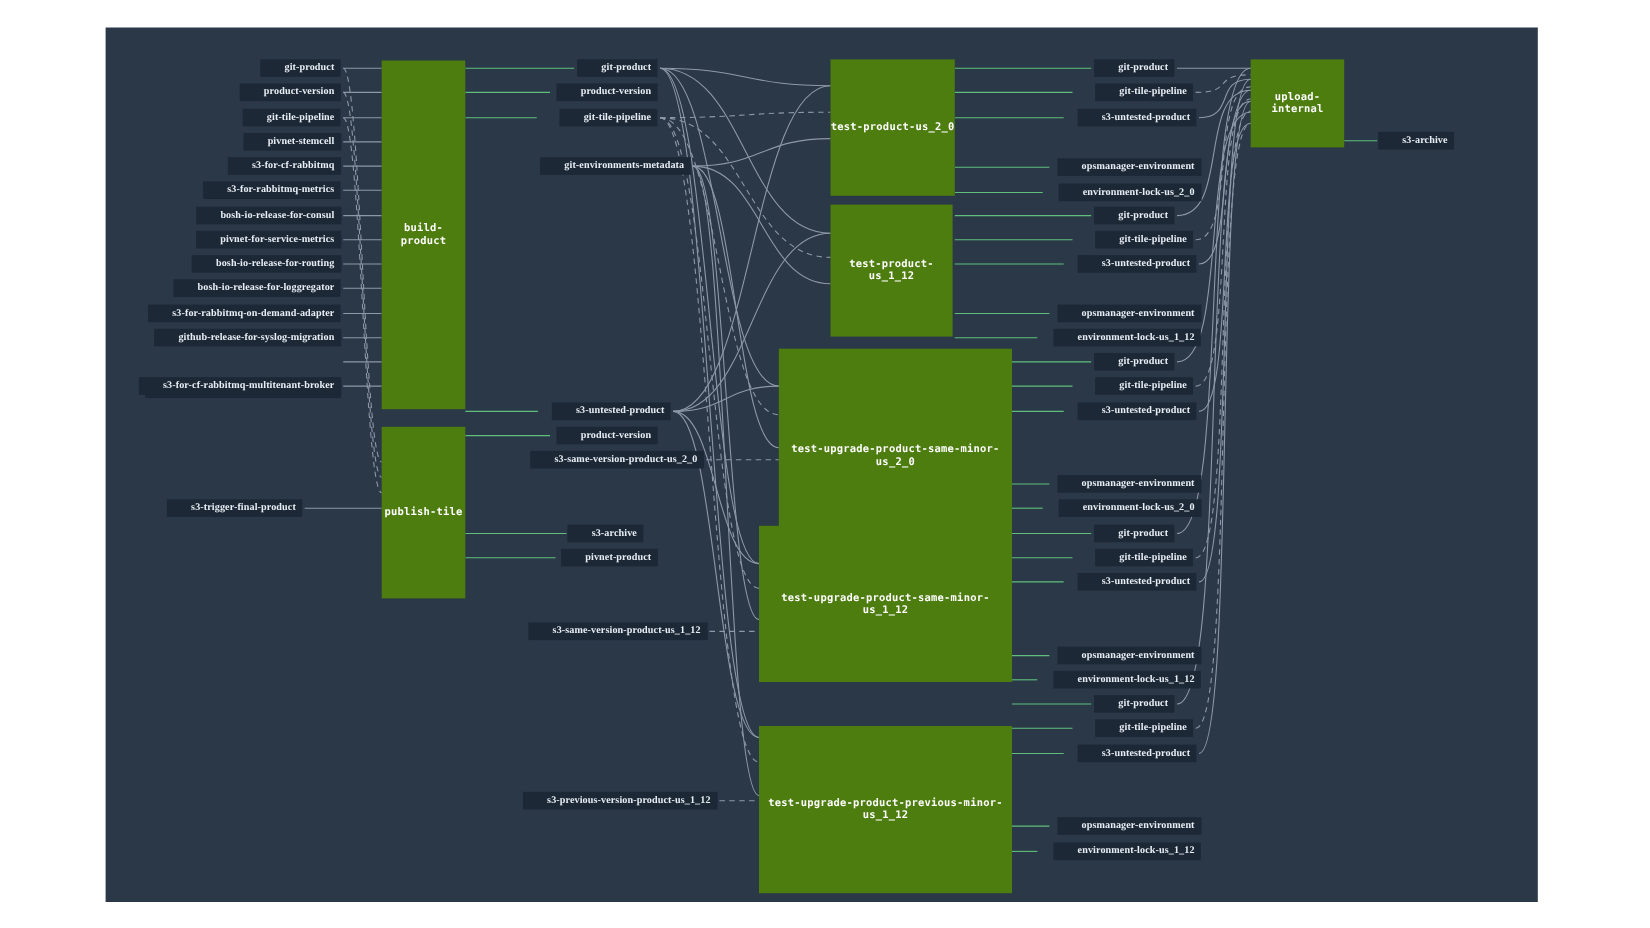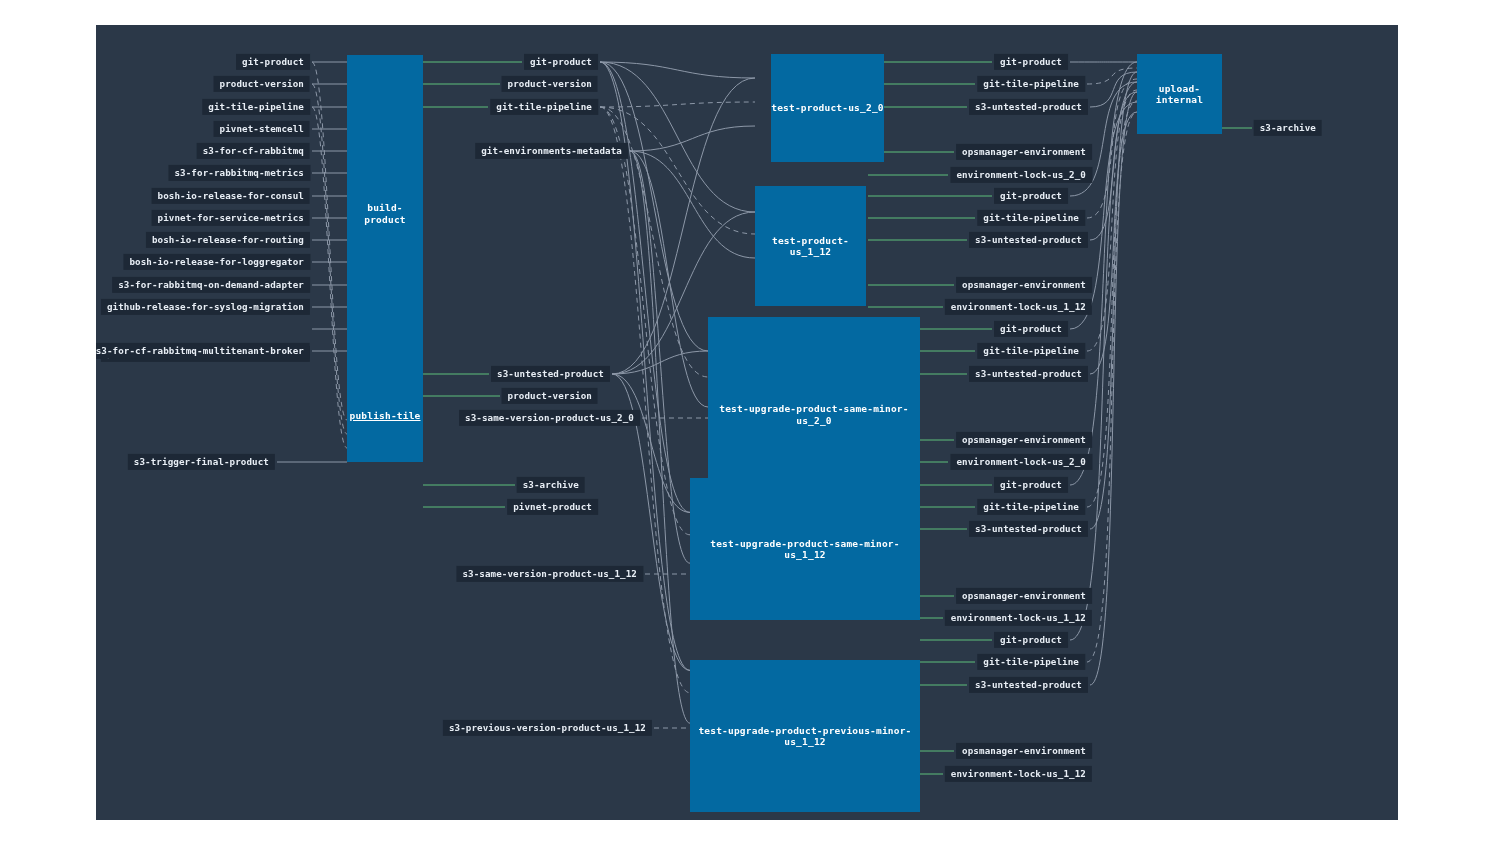--- a/index.html
+++ b/index.html
@@ -28,43 +28,44 @@
   }
   #edges {
     position: absolute;
     left: 0; top: 0;
     width: 1302px;
     height: 795px;
     pointer-events: none;
   }
   .job {
     position: absolute;
-    background: #0369a1;
+    background: #4d7c0f;
     display: flex;
     align-items: center;
     justify-content: center;
     color: #ffffff;
     font-weight: bold;
     font-size: 9.5px;
     letter-spacing: .2px;
     text-align: center;
     line-height: 1.2;
     box-sizing: border-box;
   }
   .res {
     position: absolute;
     background: #1d2836;
     color: #e8eef5;
     font-weight: bold;
     font-size: 9.2px;
     letter-spacing: .1px;
-    padding: 3px 6px 4px 6px;
+    padding: 3px 6px 4px 22px;
     white-space: nowrap;
     box-sizing: border-box;
     line-height: 1;
+    font-family: Liberation Serif, serif;
   }
   .res.r-end { transform: translate(-100%, -50%); }
 </style>
 </head>
 <body>
 
 <div id="stage">
   <div id="canvas">
     <svg id="edges" viewBox="0 0 1302 795" preserveAspectRatio="none" aria-hidden="true">
         <path d="M 216 37 L 251 37" stroke="#8d98a8" stroke-width="1" fill="none"></path>
@@ -154,24 +155,24 @@
         <path d="M 991 193 C 1027 193, 1005 54, 1041 54" stroke="#8d98a8" stroke-width="1" fill="none" stroke-dasharray="5,4"></path>
         <path d="M 991 326 C 1027 326, 1005 65, 1041 65" stroke="#8d98a8" stroke-width="1" fill="none" stroke-dasharray="5,4"></path>
         <path d="M 991 482 C 1027 482, 1005 76, 1041 76" stroke="#8d98a8" stroke-width="1" fill="none" stroke-dasharray="5,4"></path>
         <path d="M 991 637 C 1027 637, 1005 87, 1041 87" stroke="#8d98a8" stroke-width="1" fill="none" stroke-dasharray="5,4"></path>
         <path d="M 1126 103 L 1156 103" stroke="#5fbf7a" stroke-width="1" fill="none"></path>
       </svg>
     <div id="nodes">
         <div class="job" style="left: 251px; top: 30px; width: 76px; height: 317px;">
           <span>build-product</span>
         </div>
-        <div class="job" style="left: 251px; top: 345px; width: 76px; height: 92px; text-decoration: underline;">
+        <div class="job" style="left: 251px; top: 363px; width: 76px; height: 156px;">
           <span>publish-tile</span>
         </div>
-        <div class="job" style="left: 675px; top: 29px; width: 113px; height: 108px;">
+        <div class="job" style="left: 659px; top: 29px; width: 113px; height: 124px;">
           <span>test-product-us_2_0</span>
         </div>
         <div class="job" style="left: 659px; top: 161px; width: 111px; height: 120px;">
           <span>test-product-us_1_12</span>
         </div>
         <div class="job" style="left: 612px; top: 292px; width: 212px; height: 195px;">
           <span>test-upgrade-product-same-minor-us_2_0</span>
         </div>
         <div class="job" style="left: 594px; top: 453px; width: 230px; height: 142px;">
           <span>test-upgrade-product-same-minor-us_1_12</span>

